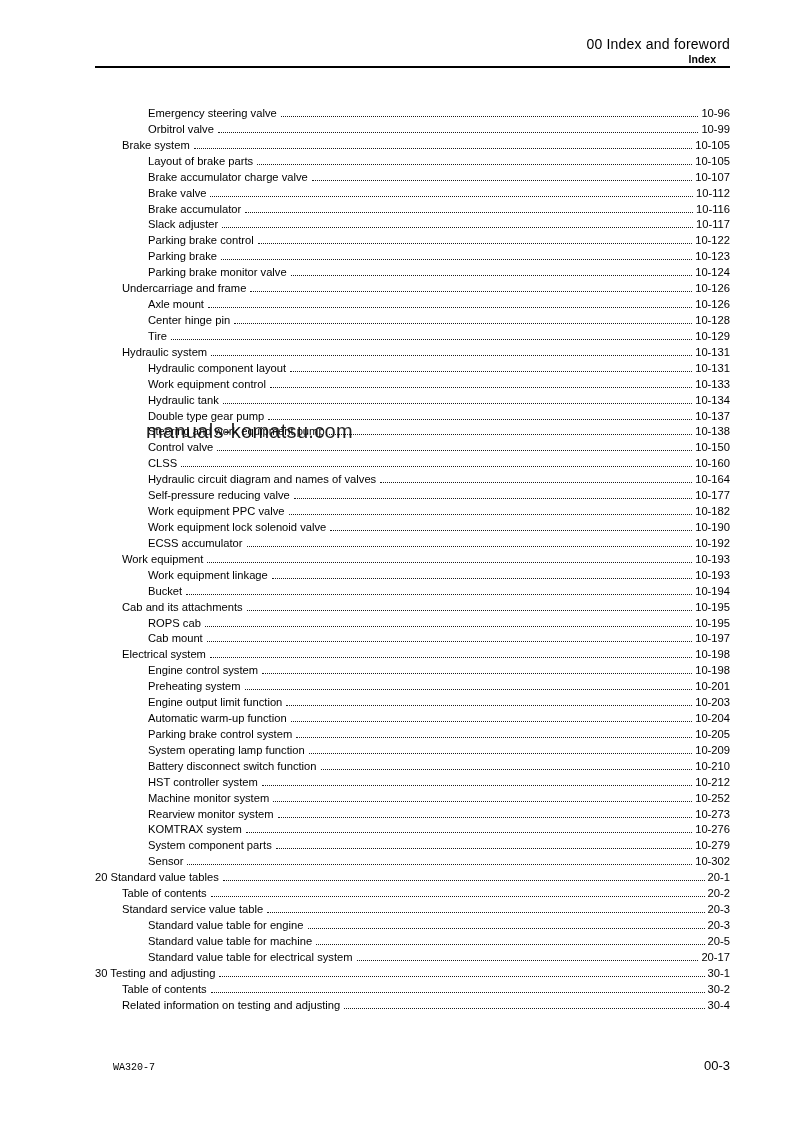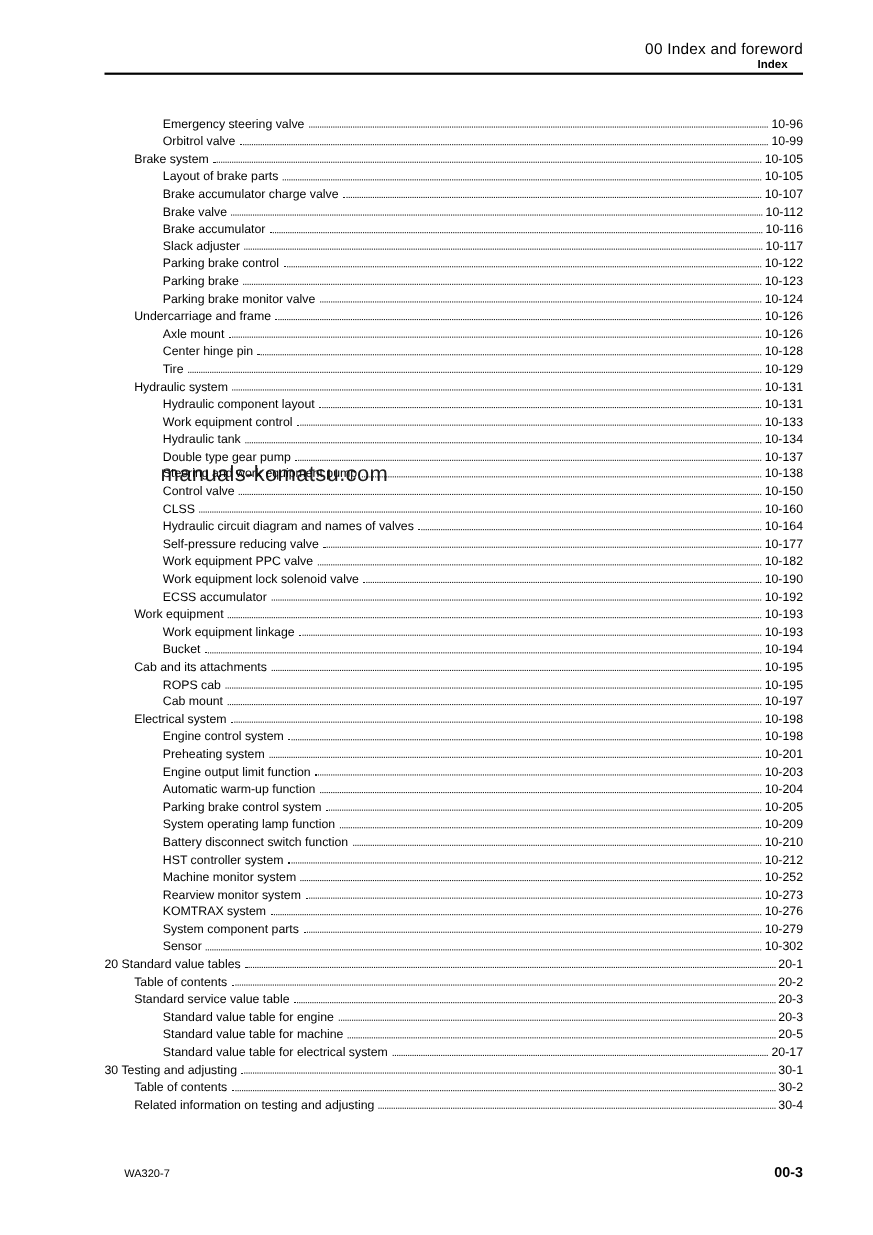--- a/index.html
+++ b/index.html
@@ -35,24 +35,24 @@
     border-bottom:1px dotted #1a1a1a;
   }
   .toc-page{white-space:nowrap;}
   .watermark{
     position:absolute;top:420px;left:146px;
     font-size:20px;color:rgba(12,12,12,0.92);
     font-family:"Liberation Sans", sans-serif;
     letter-spacing:0.3px;pointer-events:none;
   }
   .footer-model{
-    position:absolute;left:113px;top:1062px;font-size:10px;
+    position:absolute;left:113px;top:1062px;font-size:10px;font-family:Liberation Mono, monospace;
   }
   .footer-page{
-    position:absolute;right:64px;top:1058px;font-size:13px;font-weight:bold;
+    position:absolute;right:64px;top:1058px;font-size:13px;font-weight:normal;
   }
 </style>
 </head>
 <body>
 
 <div class="page">
 
   <div class="header-chapter">00 Index and foreword</div>
   <div class="header-section">Index</div>
   <div class="header-rule"></div>

